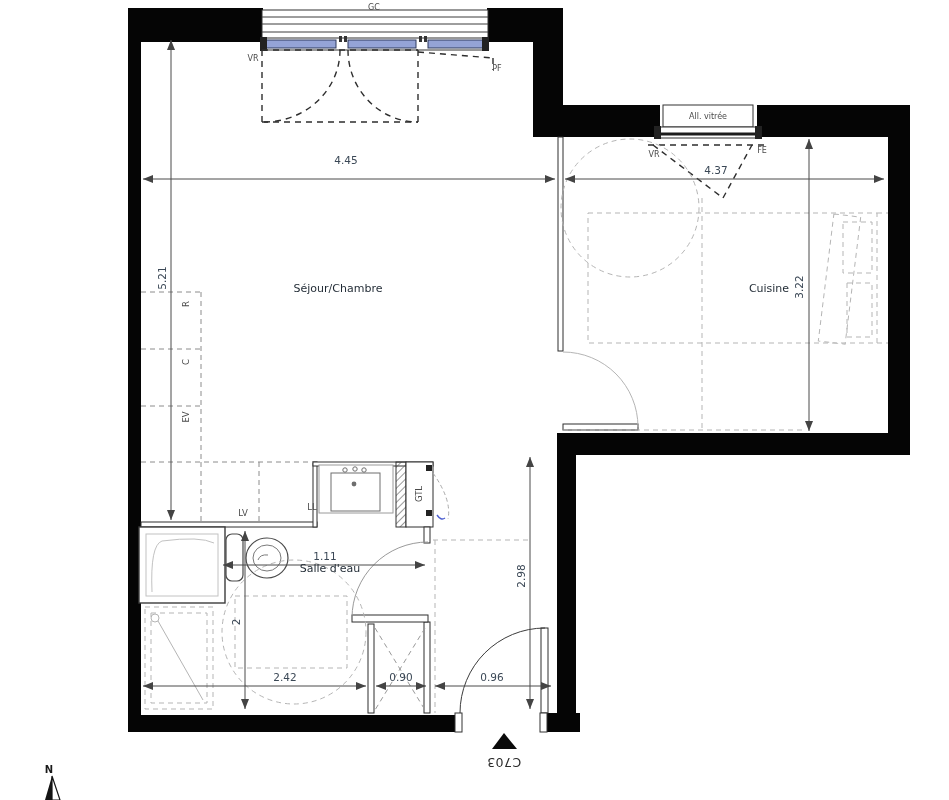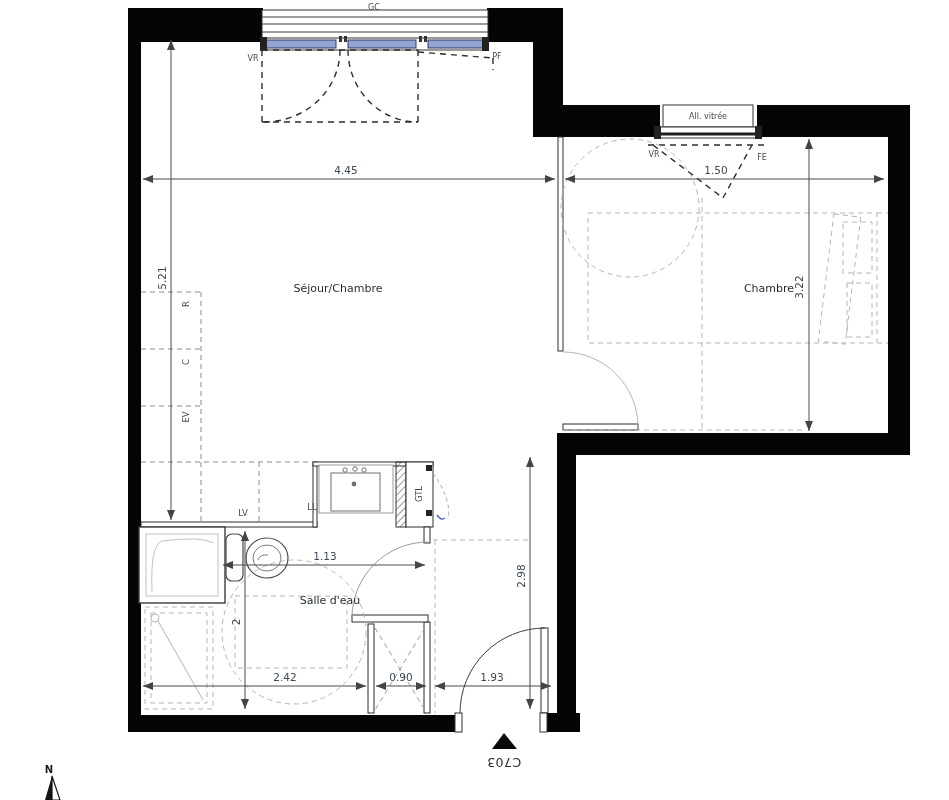--- a/index.html
+++ b/index.html
@@ -207,39 +207,39 @@
   </g>
   <g>
     <polygon points="52,776 45,800 52,800" fill="#141414"></polygon>
     <polygon points="52,776 60,800 52,800" fill="#ffffff" stroke="#141414" stroke-width="1.2"></polygon>
   </g>
 </svg>
 
 <div id="labels">
   <div class="lbl tiny" style="left:374px;top:7px">GC</div>
   <div class="lbl tiny" style="left:253px;top:58px">VR</div>
-  <div class="lbl tiny" style="left:497px;top:56px">PF</div>
+  <div class="lbl tiny" style="left:497px;top:68px">PF</div>
   <div class="lbl tiny" style="left:708px;top:116px">All. vitrée</div>
   <div class="lbl tiny" style="left:654px;top:154px">VR</div>
-  <div class="lbl tiny" style="left:762px;top:157px">FE</div>
-
-  <div class="lbl dim" style="left:346px;top:170px">4.45</div>
-  <div class="lbl dim" style="left:716px;top:170px">1.50</div>
+  <div class="lbl tiny" style="left:762px;top:150px">FE</div>
+
+  <div class="lbl dim" style="left:346px;top:160px">4.45</div>
+  <div class="lbl dim" style="left:716px;top:170px">4.37</div>
   <div class="lbl dim v" style="left:162px;top:278px">5.21</div>
   <div class="lbl dim v" style="left:799px;top:287px">3.22</div>
-  <div class="lbl dim" style="left:325px;top:556px">1.13</div>
+  <div class="lbl dim" style="left:325px;top:556px">1.11</div>
   <div class="lbl dim v" style="left:521px;top:576px">2.98</div>
   <div class="lbl dim v" style="left:236px;top:622px">2</div>
   <div class="lbl dim" style="left:285px;top:677px">2.42</div>
   <div class="lbl dim" style="left:401px;top:677px">0.90</div>
-  <div class="lbl dim" style="left:492px;top:677px">1.93</div>
+  <div class="lbl dim" style="left:492px;top:677px">0.96</div>
 
   <div class="lbl room" style="left:338px;top:288px">Séjour/Chambre</div>
-  <div class="lbl room" style="left:769px;top:288px">Chambre</div>
-  <div class="lbl room" style="left:330px;top:600px">Salle d'eau</div>
+  <div class="lbl room" style="left:769px;top:288px">Cuisine</div>
+  <div class="lbl room" style="left:330px;top:568px">Salle d'eau</div>
 
   <div class="lbl small v" style="left:186px;top:304px">R</div>
   <div class="lbl small v" style="left:186px;top:362px">C</div>
   <div class="lbl small v" style="left:186px;top:417px">EV</div>
   <div class="lbl small" style="left:243px;top:513px">LV</div>
   <div class="lbl small" style="left:312px;top:507px">LL</div>
   <div class="lbl small v" style="left:419px;top:494px">GTL</div>
 
   <div class="lbl code flip" style="left:504px;top:762px">C703</div>
   <div class="lbl north" style="left:49px;top:769px">N</div>

